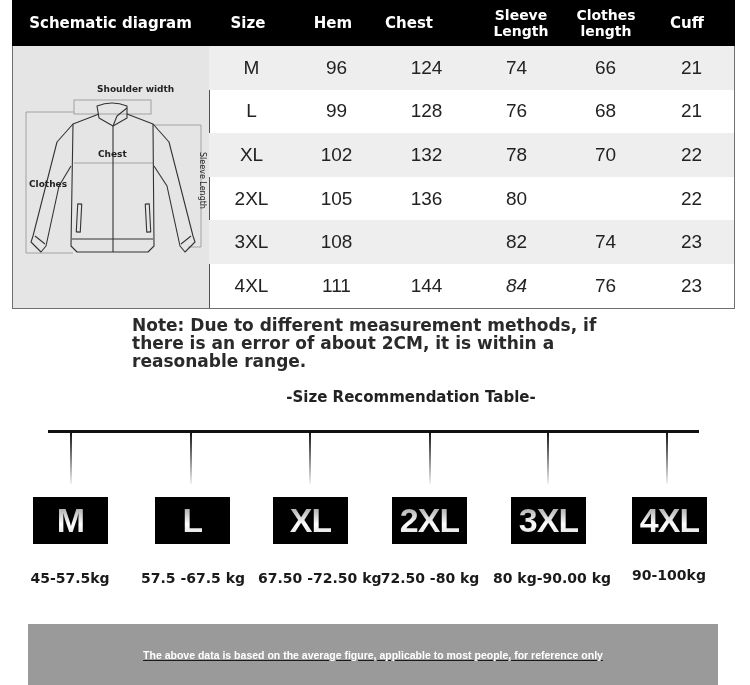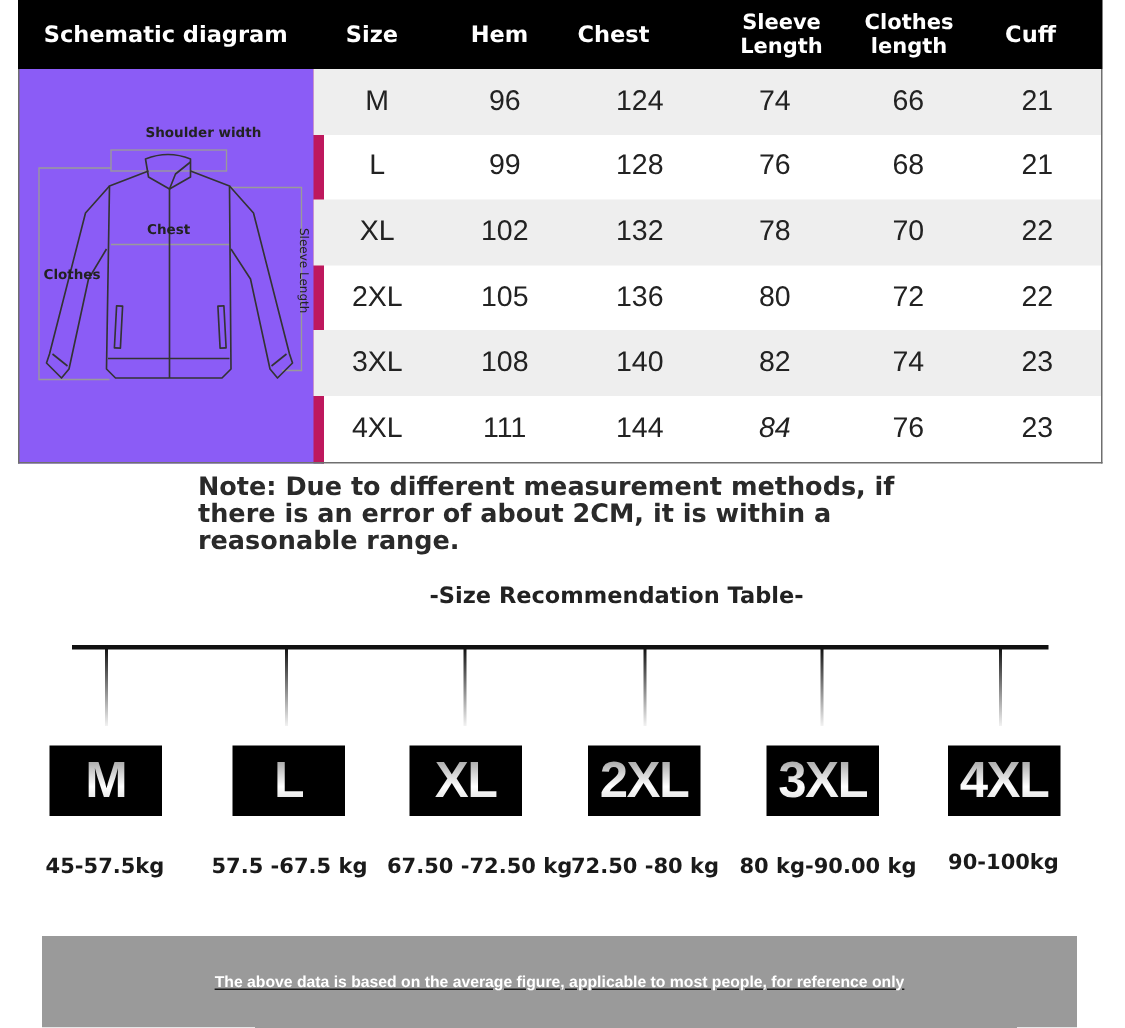--- a/index.html
+++ b/index.html
@@ -7,22 +7,22 @@
          font-family: "DejaVu Sans", "Liberation Sans", sans-serif; color: #1a1a1a; }
 
   
   .size-table { position: absolute; left: 12px; top: 0; width: 723px; height: 309px; }
   .header-bar { position: absolute; left: 0; top: 0; width: 723px; height: 46px; background: #000; }
   .hcell { position: absolute; color: #fff; font-weight: bold; font-size: 15px; line-height: 17px;
            display: flex; align-items: center; justify-content: center; text-align: center; height: 46px; top: 0; }
   .hcell.two { font-size: 14px; line-height: 16px; }
 
   .diagram-box { position: absolute; left: 0; top: 46px; width: 196px; height: 262px;
-                 border-left: 1px solid #6f6f6f; border-bottom: 1px solid #6f6f6f; border-right: 7px solid #be185d;
-                 background: #8b5cf6; }
+                 border-left: 1px solid #6f6f6f; border-bottom: 1px solid #6f6f6f; border-right: 1px solid #be185d;
+                 background: #e5e5e5; }
   .rows { position: absolute; left: 197px; top: 46px; width: 525px; height: 262px;
           border-right: 1px solid #6f6f6f; border-bottom: 1px solid #6f6f6f; }
   .row { position: relative; height: 43.6px; display: block; }
   .row.alt { background: #eeeeee; }
   .cell { position: absolute; top: 0; height: 100%; display: flex; align-items: center; justify-content: center;
           font-size: 19px; color: #222; font-family: "Liberation Sans", "DejaVu Sans", sans-serif; }
 
   
   .dlabel { position: absolute; font-size: 9px; font-weight: bold; color: #222; white-space: nowrap; }
   .dlabel.vert { transform: rotate(90deg); transform-origin: left top; font-weight: normal; }
@@ -127,27 +127,25 @@
       <div class="cell" style="left:180px;width:75px;">132</div>
       <div class="cell" style="left:270px;width:75px;">78</div>
       <div class="cell" style="left:359px;width:75px;">70</div>
       <div class="cell" style="left:445px;width:75px;">22</div>
     </div>
     <div class="row">
       <div class="cell" style="left:5px;width:75px;">2XL</div>
       <div class="cell" style="left:90px;width:75px;">105</div>
       <div class="cell" style="left:180px;width:75px;">136</div>
       <div class="cell" style="left:270px;width:75px;">80</div>
-      <div class="cell" style="left:359px;width:75px;">72</div>
       <div class="cell" style="left:445px;width:75px;">22</div>
     </div>
     <div class="row alt">
       <div class="cell" style="left:5px;width:75px;">3XL</div>
       <div class="cell" style="left:90px;width:75px;">108</div>
-      <div class="cell" style="left:180px;width:75px;">140</div>
       <div class="cell" style="left:270px;width:75px;">82</div>
       <div class="cell" style="left:359px;width:75px;">74</div>
       <div class="cell" style="left:445px;width:75px;">23</div>
     </div>
     <div class="row">
       <div class="cell" style="left:5px;width:75px;">4XL</div>
       <div class="cell" style="left:90px;width:75px;">111</div>
       <div class="cell" style="left:180px;width:75px;">144</div>
       <div class="cell" style="left:270px;width:75px;font-style:italic;">84</div>
       <div class="cell" style="left:359px;width:75px;">76</div>

